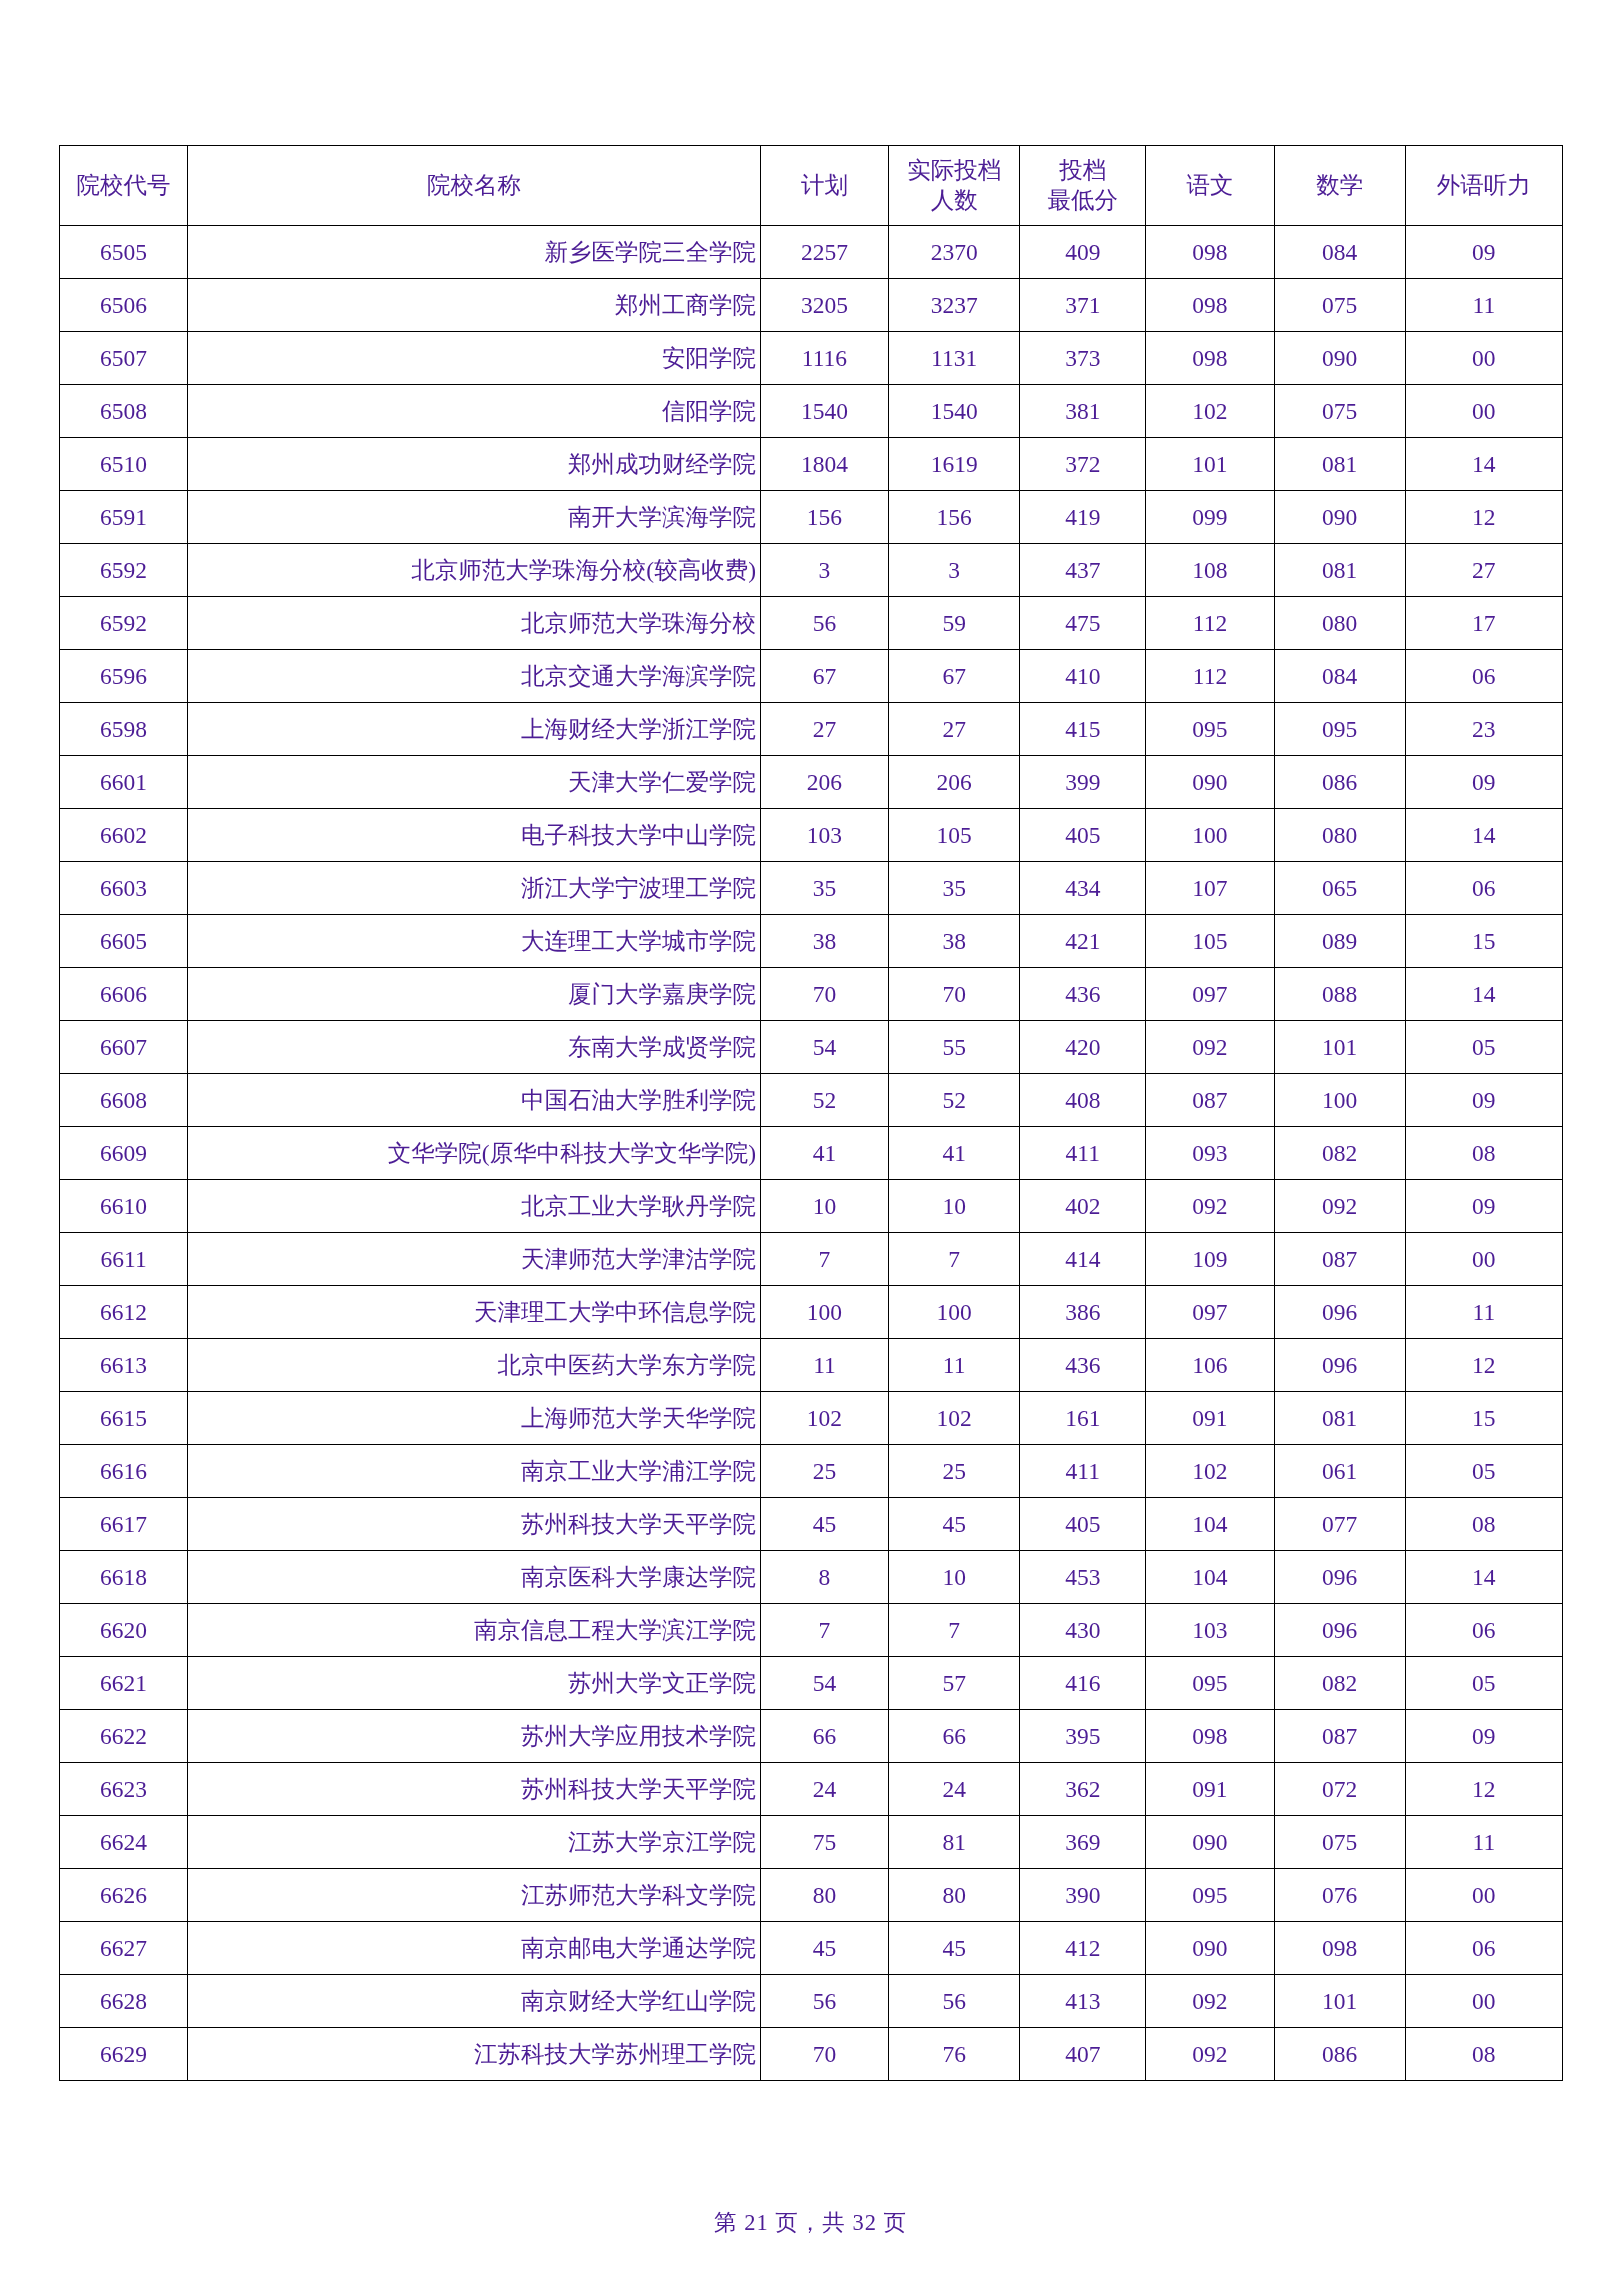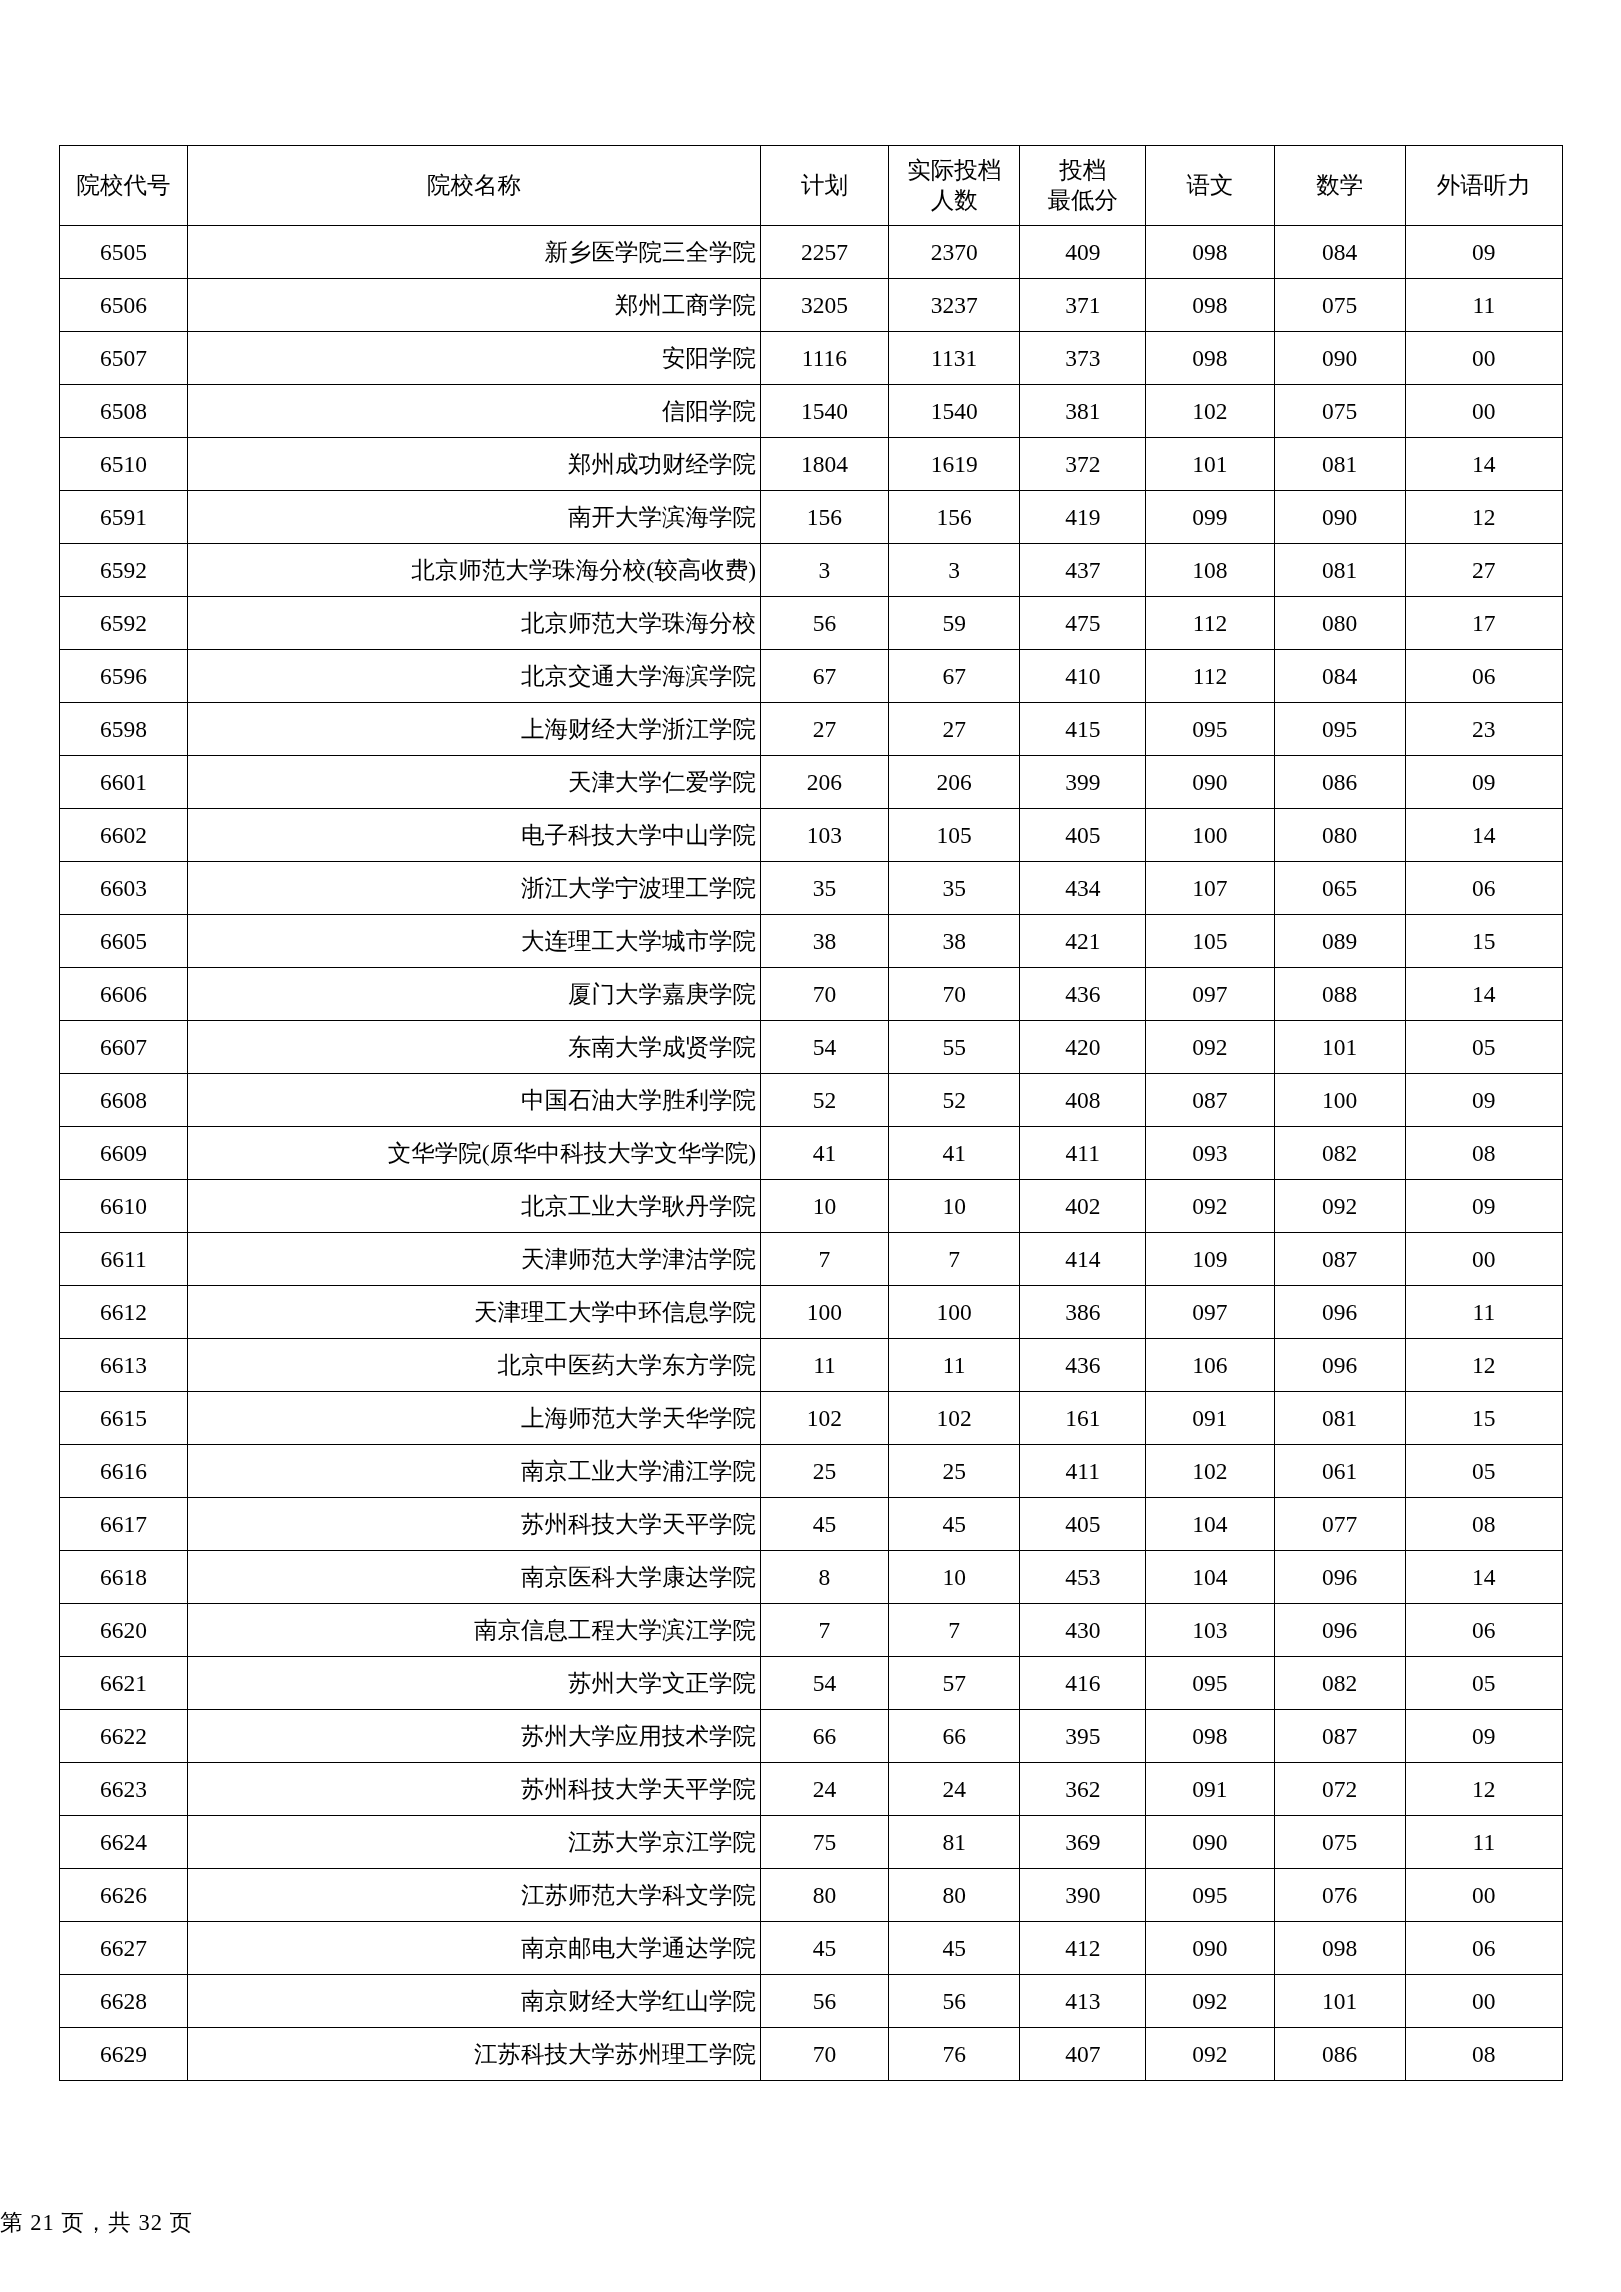--- a/index.html
+++ b/index.html
@@ -6,21 +6,21 @@
     margin: 0;
     padding: 0;
     background: #ffffff;
   }
   .page {
     position: relative;
     width: 1621px;
     height: 2293px;
     background: #ffffff;
     font-family: "Liberation Serif", "DejaVu Serif", serif;
-    color: #000000;
+    color: #4c1d95;
   }
   table.score-table {
     position: absolute;
     top: 145px;
     left: 59px;
     width: 1504px;
     border-collapse: collapse;
     table-layout: fixed;
     font-size: 23.5px;
   }
@@ -45,21 +45,21 @@
   }
   table.score-table td.name-cell {
     text-align: right;
     padding-left: 9.8px;
   }
   .page-footer {
     position: absolute;
     left: 0;
     width: 100%;
     bottom: 55px;
-    text-align: left;
+    text-align: center;
     font-size: 22.5px;
     letter-spacing: 1px;
   }
 </style>
 </head>
 <body>
 
 <div class="page">
 
   <table class="score-table">

